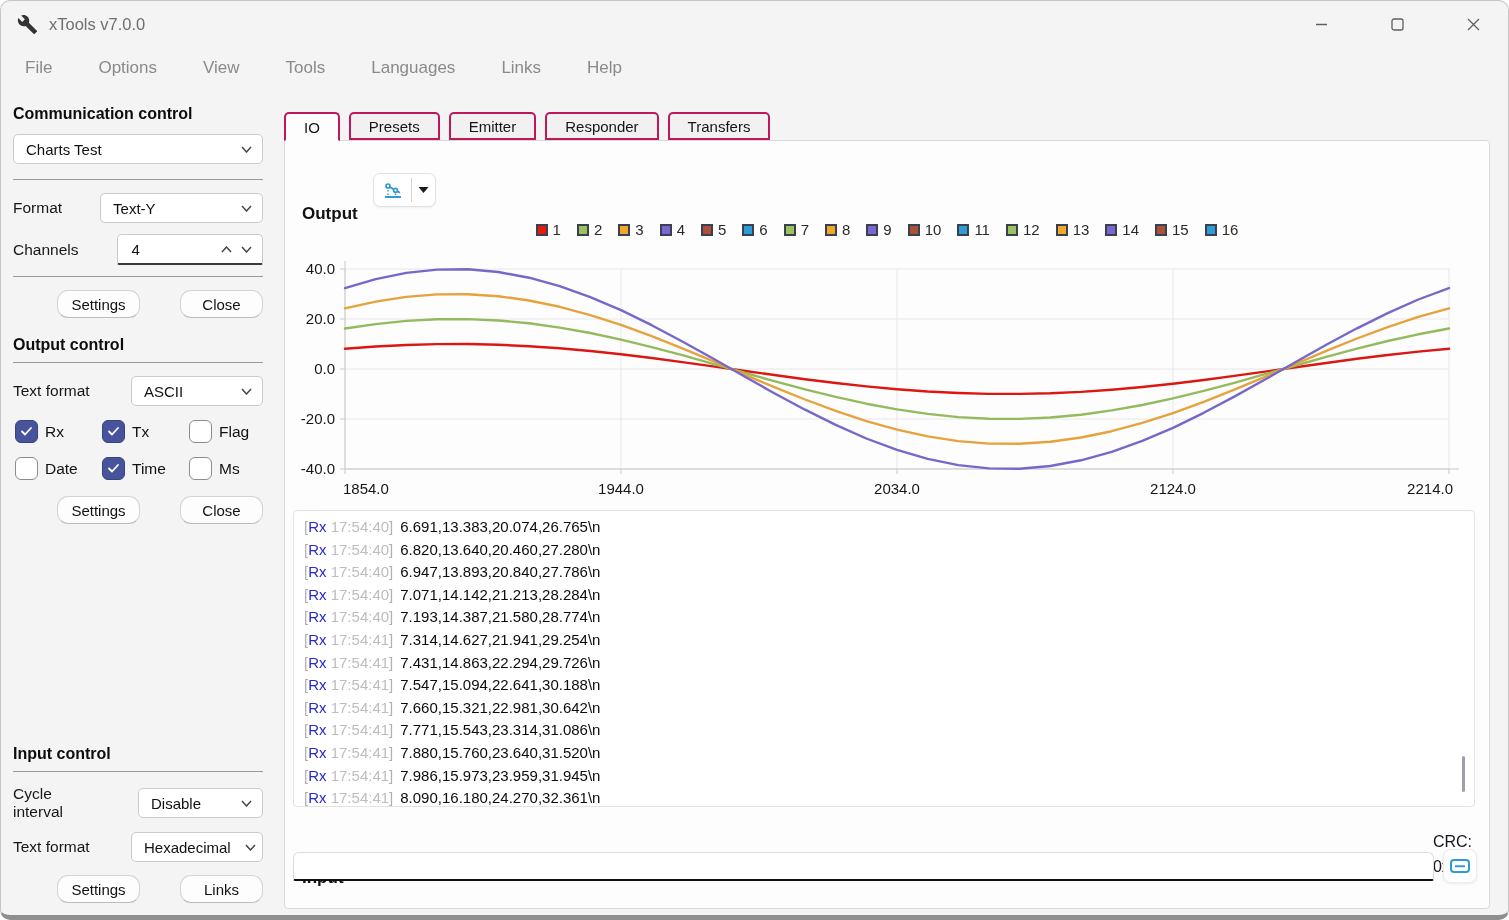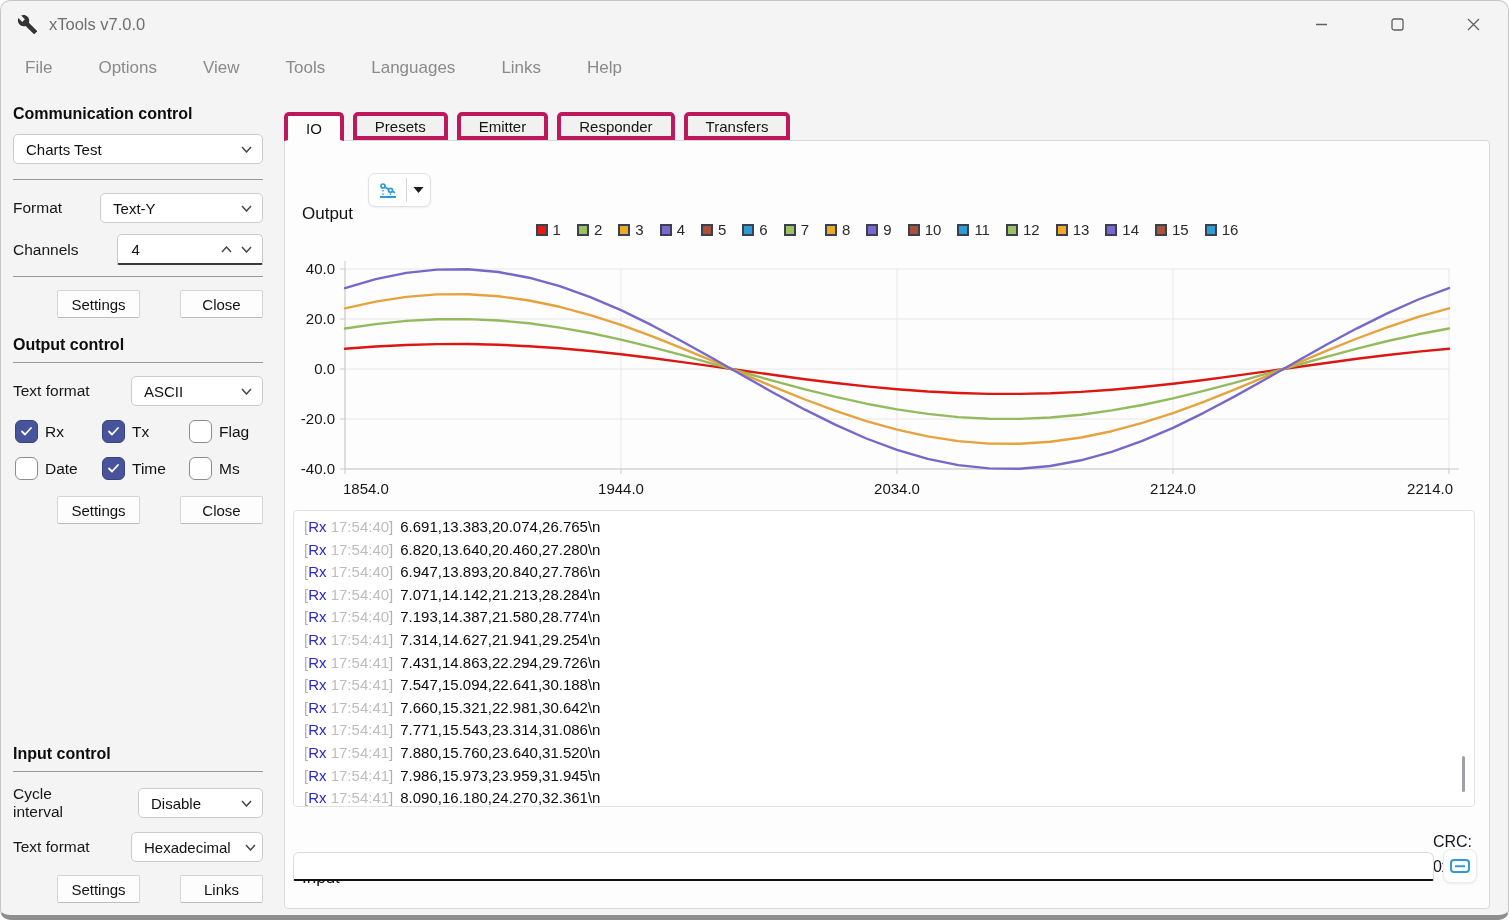--- a/index.html
+++ b/index.html
@@ -29,39 +29,39 @@
   .full{width:100%;margin-bottom:15px;gap:20px;}
   .form-row{display:flex;align-items:center;justify-content:space-between;margin-bottom:11px;gap:38px;}
   .form-row .f-label{font-size:15.5px;color:#171717;}
   .w165{width:165px;}
   .w132{width:132px;}
   .spin{width:161px;height:31px;background:#fff;border:1px solid #cbcbcb;border-bottom:2px solid #3a3a3a;
     border-radius:5px 5px 2px 2px;display:flex;align-items:center;padding:0 10px 0 14px;font-size:15px;}
   .spin .spin-arrows{margin-left:auto;display:flex;gap:9px;align-items:center;}
   .btn-row{display:flex;justify-content:space-between;margin-bottom:12px;padding-left:4px;}
   .btn{width:114px;height:28px;background:#fdfdfd;border:1px solid #d4d4d4;border-bottom-color:#bcbcbc;
-    border-radius:2px;font-size:15px;font-family:inherit;color:#111;display:flex;align-items:center;justify-content:center;margin-left:40px;}
+    border-radius:11px;font-size:15px;font-family:inherit;color:#111;display:flex;align-items:center;justify-content:center;margin-left:40px;}
   .cb-grid{display:grid;grid-template-columns:87px 87px 76px;row-gap:14px;margin:2px 0 16px 2px;}
   .cb-cell{display:flex;align-items:center;gap:7px;}
   .cb-box{width:23px;height:23px;border-radius:6px;border:1px solid #8c8c8c;background:#fff;display:flex;align-items:center;justify-content:center;}
   .cb-box.checked{background:#47549b;border-color:#39437d;}
   .cb-label{font-size:15.5px;}
   .spacer{flex:1;}
   .pad-b{height:6px;}
 
   
   .tabs{position:absolute;left:283px;top:111px;display:flex;gap:9px;z-index:3;}
-  .tab{height:28px;padding:0 18px;background:#f1f1f1;border:4px solid #be185d;border-radius:5px 5px 0 0;
+  .tab{height:28px;padding:0 18px;background:#f1f1f1;border:2px solid #be185d;border-radius:5px 5px 0 0;
     display:flex;align-items:center;font-size:15px;color:#151515;}
   .tab.active{background:#fdfdfd;border-bottom:1px solid #fdfdfd;height:29px;z-index:4;}
   .panel{position:absolute;left:283px;top:139px;width:1206px;height:769px;background:#fdfdfd;
     border:1px solid #d9d9d9;border-radius:0 4px 4px 4px;}
 
   .output-head{position:absolute;left:17px;top:15px;display:flex;align-items:center;gap:15px;}
-  .bold17{font-size:17px;font-weight:normal;margin-top:48px;}
+  .bold17{font-size:17px;font-weight:bold;margin-top:48px;}
   .chart-btn{height:34px;background:#fff;border:1px solid #e2e2e2;border-radius:7px;display:flex;align-items:center;
     padding:0 6px 0 8px;box-shadow:0 1px 2px rgba(0,0,0,0.06);}
   .chart-btn .sep{width:1px;height:24px;background:#d6d6d6;margin:0 6px 0 7px;}
 
   .legend{position:absolute;left:0;right:0;top:80px;display:flex;justify-content:center;align-items:center;gap:16px;}
   .legend-item{display:flex;align-items:center;gap:5px;}
   .legend-sq{width:12px;height:12px;border:2px solid #39404f;}
   .legend-lab{font-size:15px;color:#2a2a2a;}
 
   .plot{position:absolute;left:0;top:112px;width:1204px;height:252px;}

